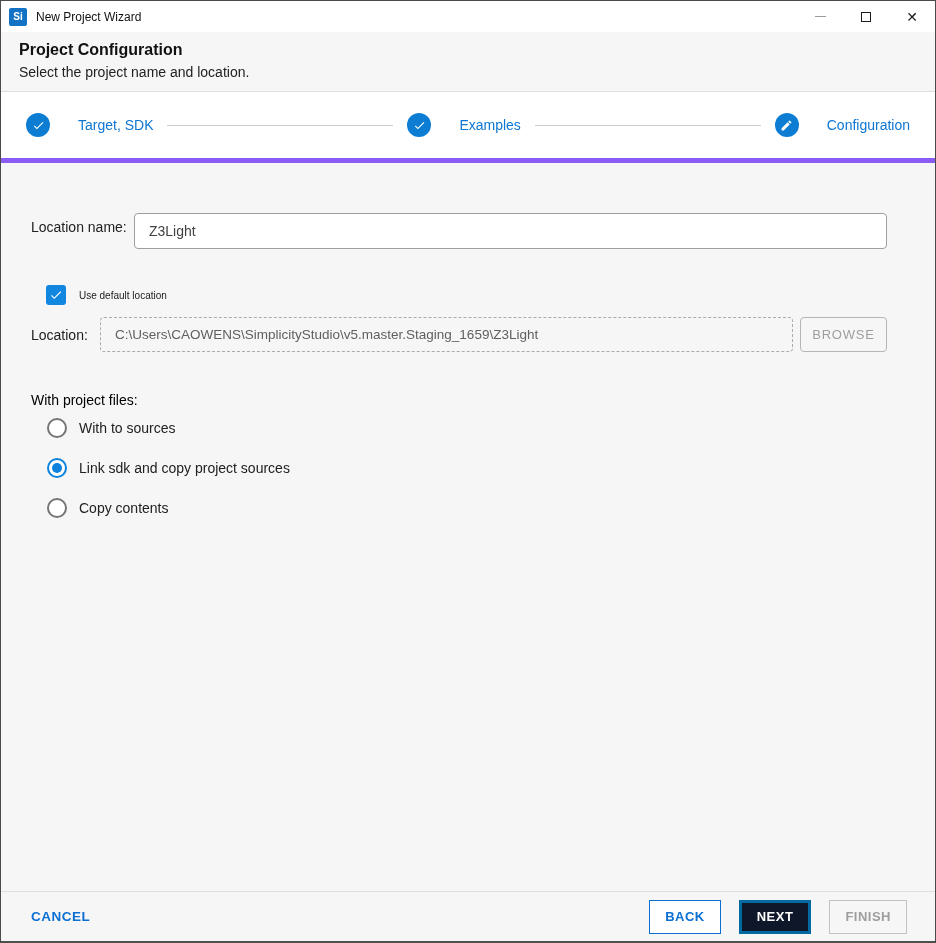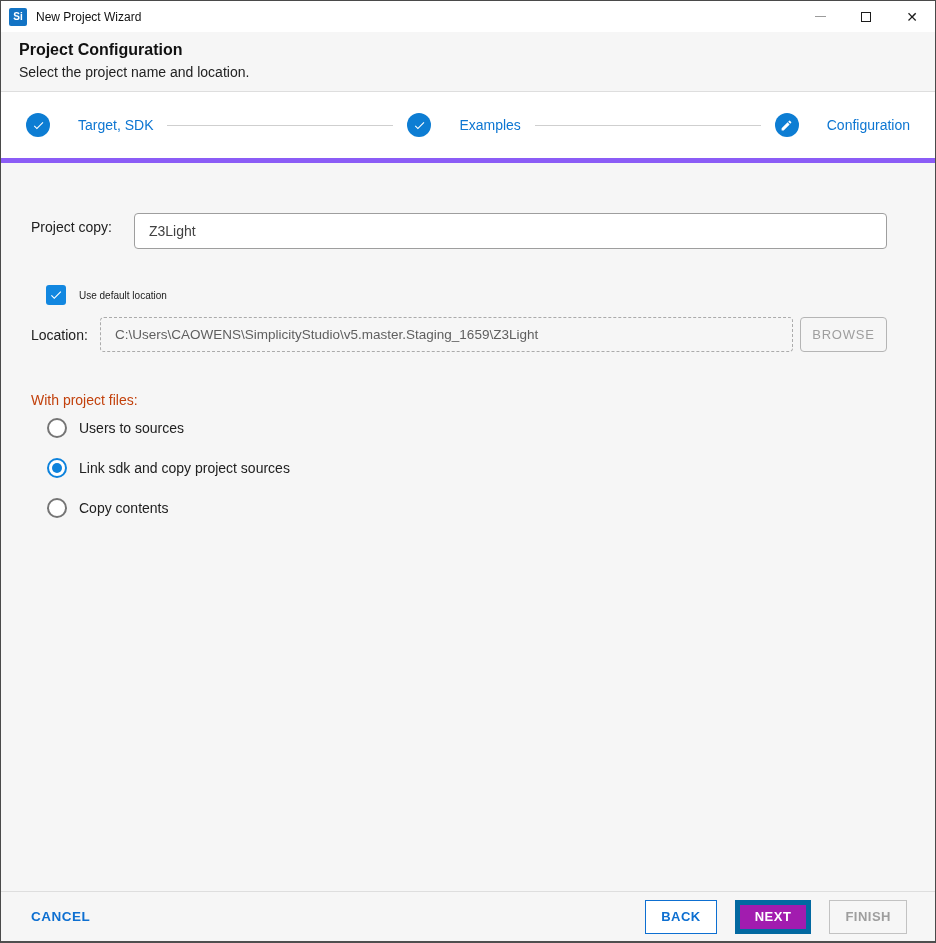--- a/index.html
+++ b/index.html
@@ -44,39 +44,39 @@
     display:flex;align-items:center;justify-content:center;flex:0 0 auto;}
   .checkbox svg{width:14px;height:14px;fill:#fff;}
   .cb-label{margin-left:13px;font-size:10px;color:#212121;}
   .loc-row{margin-top:12px;display:flex;align-items:center;}
   .loc-label{width:69px;flex:0 0 auto;}
   .loc-input{flex:1;height:35px;border:1px dashed #ababab;border-radius:4px;background:transparent;
     font-family:"Liberation Sans",sans-serif;font-size:13.5px;color:#5f5f5f;padding:0 14px;outline:none;}
   .browse-btn{margin-left:7px;width:87px;height:35px;border:1px solid #b5b5b5;border-radius:4px;
     background:transparent;color:#9e9e9e;font-family:"Liberation Sans",sans-serif;
     font-size:13px;letter-spacing:0.8px;}
-  .group-label{margin-top:40px;font-size:14px;color:#c2410c;}
+  .group-label{margin-top:40px;font-size:14px;color:#000000;}
   .radio-row{display:flex;align-items:center;height:40px;margin-left:16px;}
   .radio-row:first-of-type{margin-top:6px;}
   .radio{width:20px;height:20px;border-radius:50%;border:2px solid #757575;background:#fff;
     display:flex;align-items:center;justify-content:center;flex:0 0 auto;}
   .radio.selected{border-color:#0d82dc;}
   .radio .dot{width:10px;height:10px;border-radius:50%;background:transparent;}
   .radio.selected .dot{background:#0d82dc;}
   .radio-label{margin-left:12px;font-size:14px;color:#212121;}
   
   .footer{flex:0 0 auto;height:50px;background:#f6f6f6;border-top:1px solid #dedede;
     display:flex;align-items:center;padding:0 28px 0 30px;}
   .cancel-btn{background:none;border:none;color:#0d6fd1;font-family:"Liberation Sans",sans-serif;
     font-size:13.5px;font-weight:bold;letter-spacing:0.5px;padding:0;cursor:pointer;}
   .f-spacer{flex:1;}
   .btn{height:34px;border-radius:0;font-family:"Liberation Sans",sans-serif;
     font-size:13px;font-weight:bold;letter-spacing:0.5px;margin-left:18px;padding:0 15px;}
   .btn-back{background:#fff;border:1px solid #0d6fd1;color:#0d6fd1;min-width:66px;}
-  .btn-next{background:#a21caf;border:5px solid #0369a1;color:#fff;min-width:65px;}
+  .btn-next{background:#0f172a;border:3px solid #0369a1;color:#fff;min-width:65px;}
   .btn-finish{background:transparent;border:1px solid #c2c2c2;color:#9e9e9e;min-width:73px;}
 </style>
 </head>
 <body>
 
 <div class="window">
 
   <div class="titlebar">
     <div class="app-icon">Si</div>
     <div class="win-title">New Project Wizard</div>
@@ -122,21 +122,21 @@
             <path d="M3 17.25V21h3.75L17.81 9.94l-3.75-3.75L3 17.25zM20.71 7.04a.996.996 0 0 0 0-1.41l-2.34-2.34a.996.996 0 0 0-1.41 0l-1.83 1.83 3.75 3.75 1.83-1.83z"></path>
           </svg>
       </div>
       <div class="step-label">Configuration</div>
     </div>
   </div>
 
   <div class="content">
 
     <div class="form-row">
-      <div class="field-label name-label">Project copy:</div>
+      <div class="field-label name-label">Location name:</div>
       <input class="text-input" type="text" value="Z3Light" style="">
     </div>
 
     <div class="cb-row">
       <div class="checkbox">
         <svg viewBox="0 0 24 24">
             <path d="M9 16.17 4.83 12l-1.42 1.41L9 19 21 7l-1.41-1.41z"></path>
           </svg>
       </div>
       <div class="cb-label">Use default location</div>
@@ -147,21 +147,21 @@
       <input class="loc-input" type="text" disabled="" value="C:\Users\CAOWENS\SimplicityStudio\v5.master.Staging_1659\Z3Light" style="">
       <button class="browse-btn" disabled="">BROWSE</button>
     </div>
 
     <div class="group-label">With project files:</div>
 
     <div class="radio-row">
       <div class="radio">
         <div class="dot"></div>
       </div>
-      <div class="radio-label">Users to sources</div>
+      <div class="radio-label">With to sources</div>
     </div>
 
     <div class="radio-row">
       <div class="radio selected">
         <div class="dot"></div>
       </div>
       <div class="radio-label">Link sdk and copy project sources</div>
     </div>
 
     <div class="radio-row">

